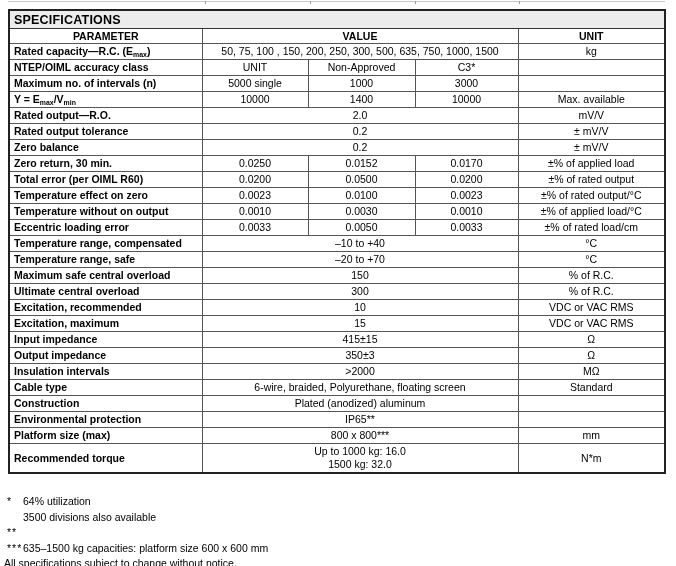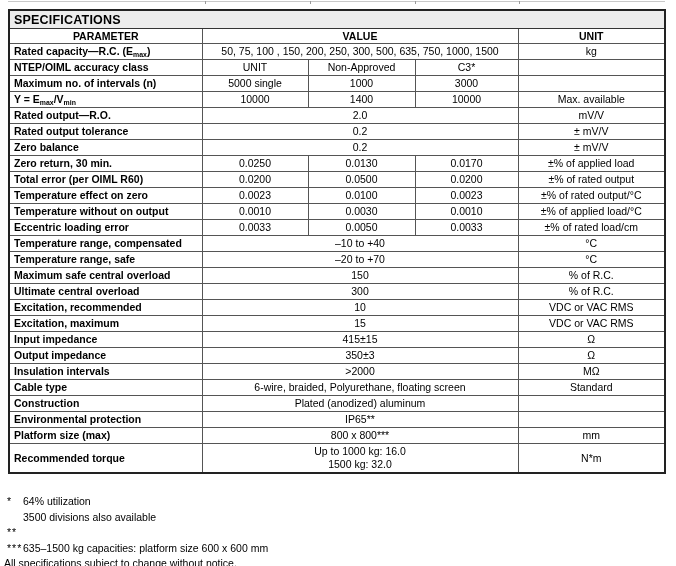--- a/index.html
+++ b/index.html
@@ -170,21 +170,21 @@
           <td class="unit">± mV/V</td>
         </tr>
         <tr>
           <td class="param">Zero balance</td>
           <td class="val" colspan="3">0.2</td>
           <td class="unit">± mV/V</td>
         </tr>
         <tr>
           <td class="param">Zero return, 30 min.</td>
           <td class="val">0.0250</td>
-          <td class="val">0.0130</td>
+          <td class="val">0.0152</td>
           <td class="val">0.0170</td>
           <td class="unit">±% of applied load</td>
         </tr>
         <tr>
           <td class="param">Total error (per OIML R60)</td>
           <td class="val">0.0200</td>
           <td class="val">0.0500</td>
           <td class="val">0.0200</td>
           <td class="unit">±% of rated output</td>
         </tr>

